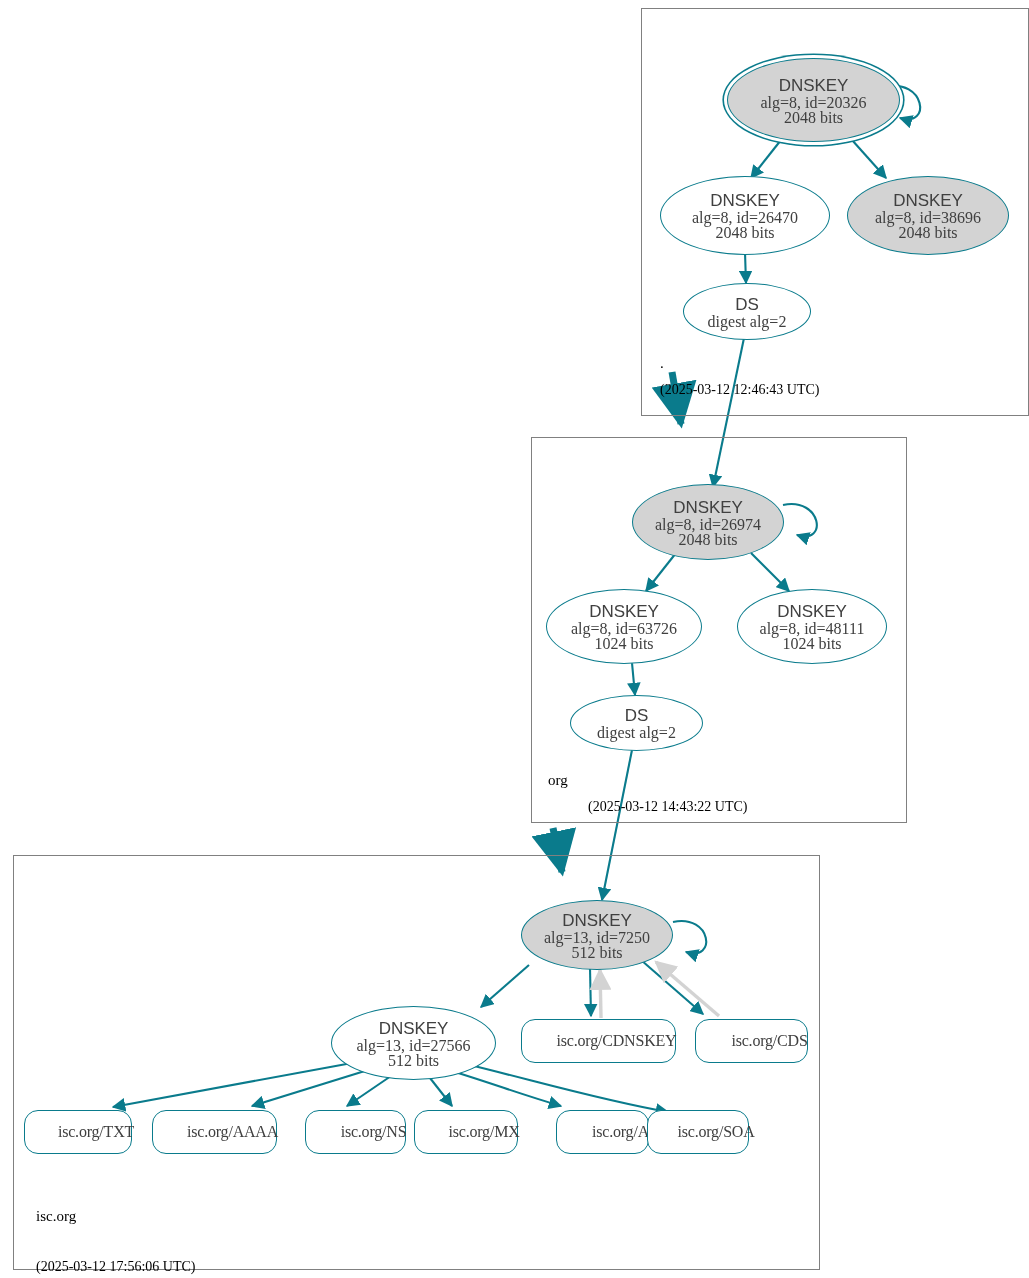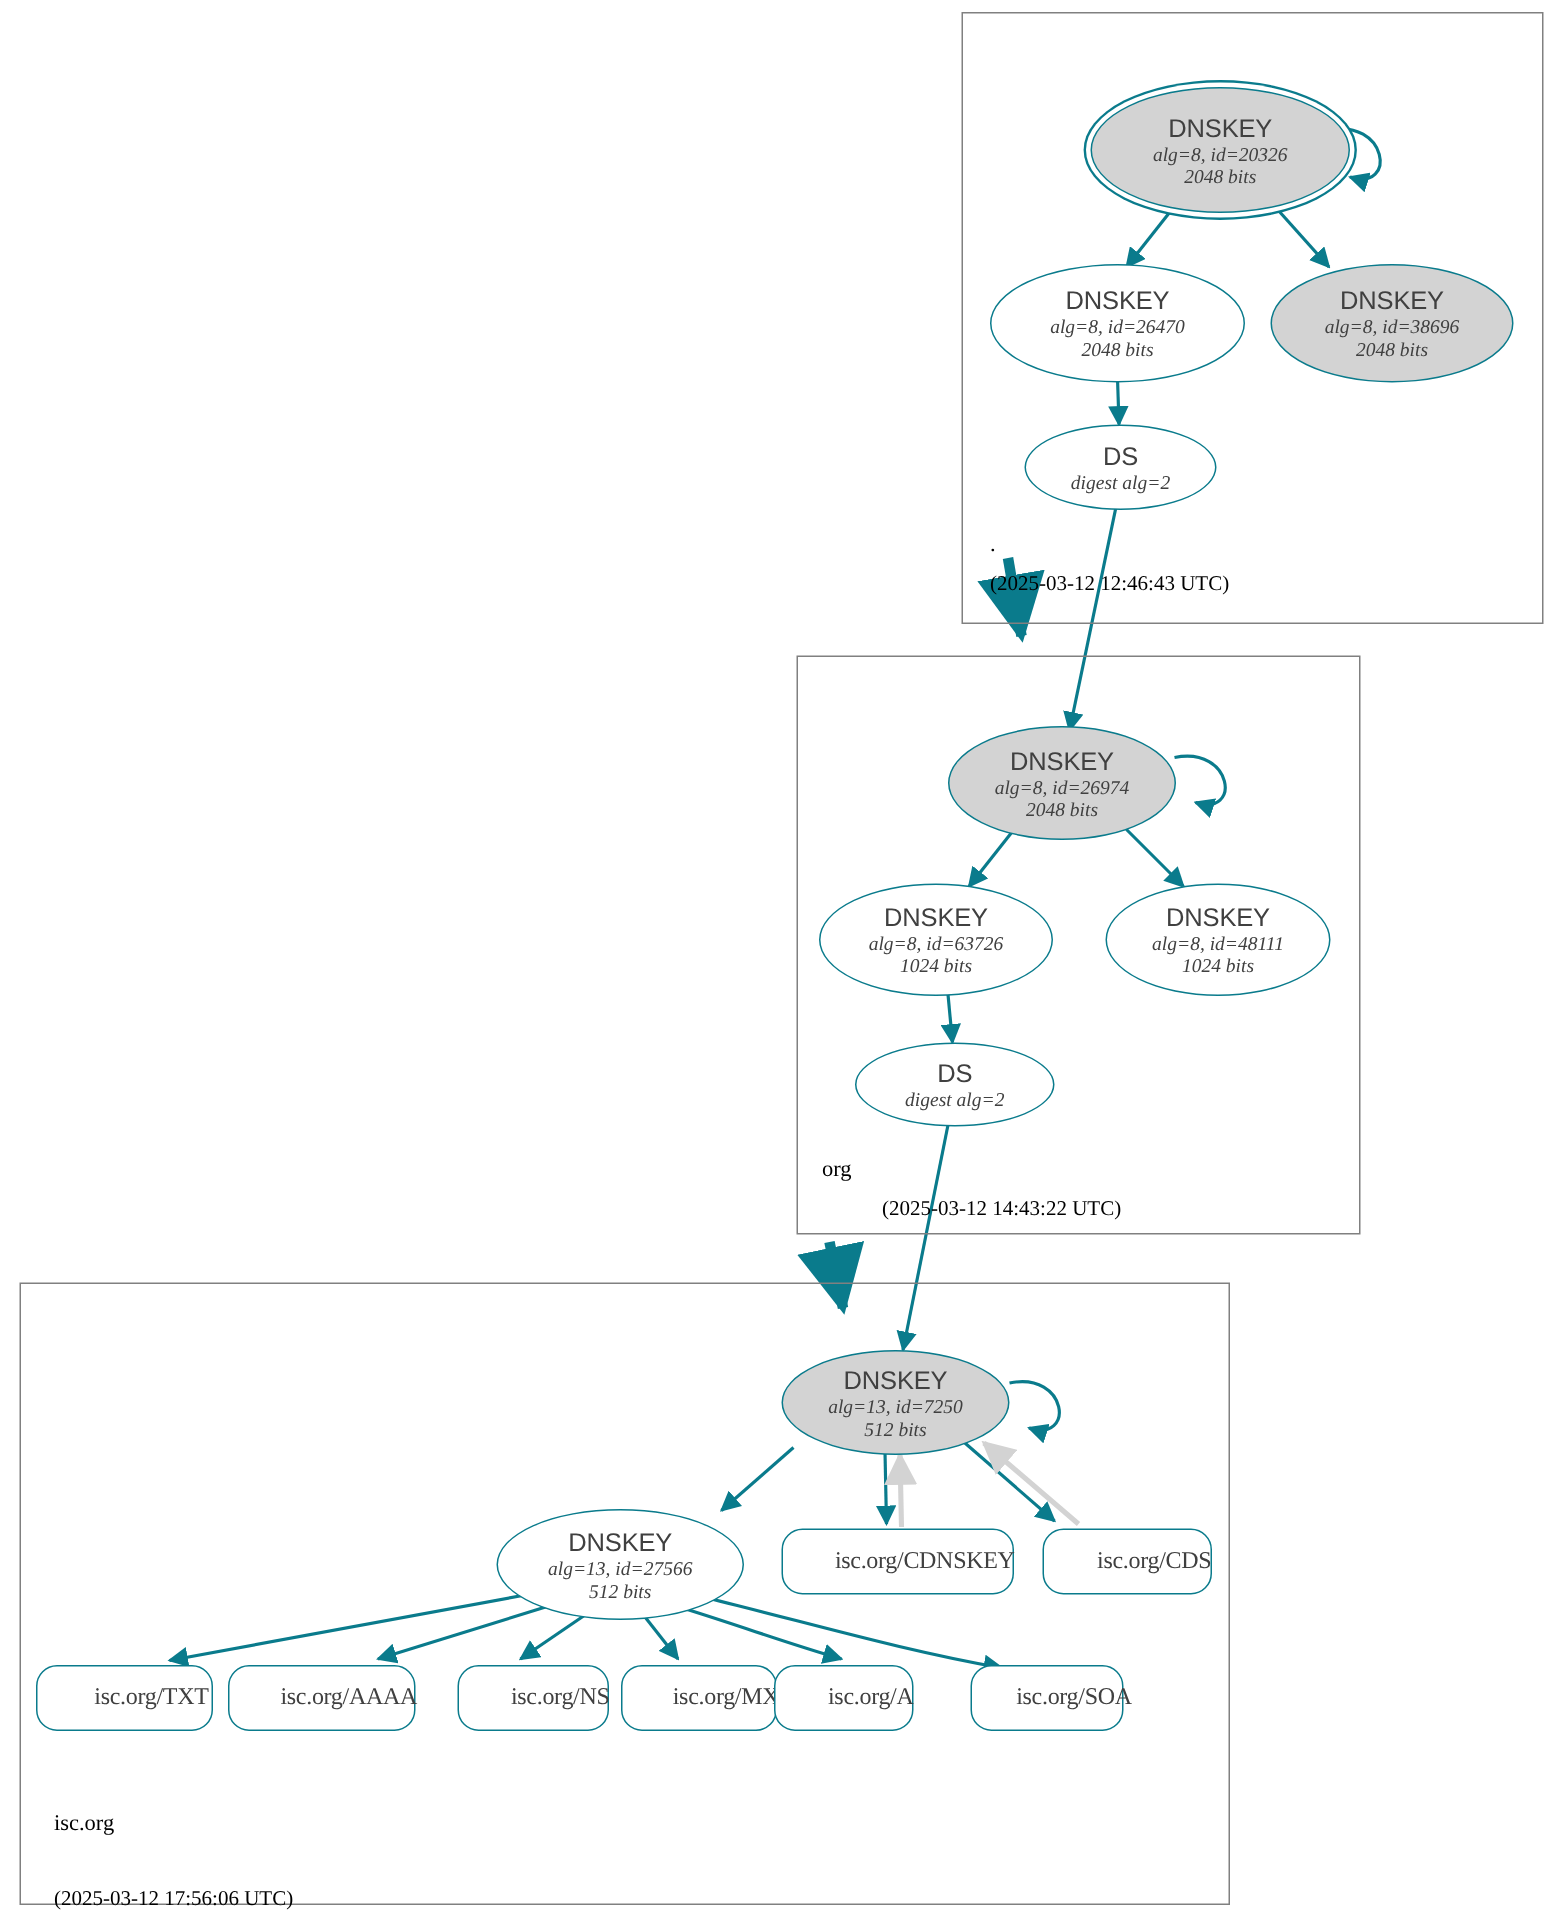--- a/index.html
+++ b/index.html
@@ -66,23 +66,22 @@
     background: #ffffff;
   }
   .n-title {
     font-family: "Liberation Sans", sans-serif;
     font-size: 17px;
     line-height: 19px;
     letter-spacing: -0.1px;
   }
   .n-sub {
     font-family: "Liberation Serif", serif;
-    font-size: 13px;
+    font-size: 16px;
     line-height: 15px;
-    font-style: italic;
   }
   .rr-label {
     font-family: Liberation Serif, serif;
     font-size: 16px;
     line-height: 18px;
     letter-spacing: -0.2px;
     padding-left: 36px;
   }
 </style>
 </head>
@@ -219,35 +218,35 @@
 </div>
 
 <div class="node rrbox" style="left:521px; top:1019px; width:155px; height:44px;">
   <div class="rr-label">isc.org/CDNSKEY</div>
 </div>
 
 <div class="node rrbox" style="left:695px; top:1019px; width:113px; height:44px;">
   <div class="rr-label">isc.org/CDS</div>
 </div>
 
-<div class="node rrbox" style="left:24px; top:1110px; width:118px; height:44px;align-items:center;">
+<div class="node rrbox" style="left:24px; top:1110px; width:108px; height:44px;align-items:center;">
   <div class="rr-label">isc.org/TXT</div>
 </div>
 
 <div class="node rrbox" style="left:152px; top:1110px; width:125px; height:44px;">
   <div class="rr-label">isc.org/AAAA</div>
 </div>
 
 <div class="node rrbox" style="left:305px; top:1110px; width:101px; height:44px;">
   <div class="rr-label">isc.org/NS</div>
 </div>
 
 <div class="node rrbox" style="left:414px; top:1110px; width:104px; height:44px;">
   <div class="rr-label">isc.org/MX</div>
 </div>
 
-<div class="node rrbox" style="left:516px; top:1110px; width:93px; height:44px;">
+<div class="node rrbox" style="left:556px; top:1110px; width:93px; height:44px;">
   <div class="rr-label">isc.org/A</div>
 </div>
 
 <div class="node rrbox" style="left:647px; top:1110px; width:102px; height:44px;">
   <div class="rr-label">isc.org/SOA</div>
 </div>
 
 </body></html>

